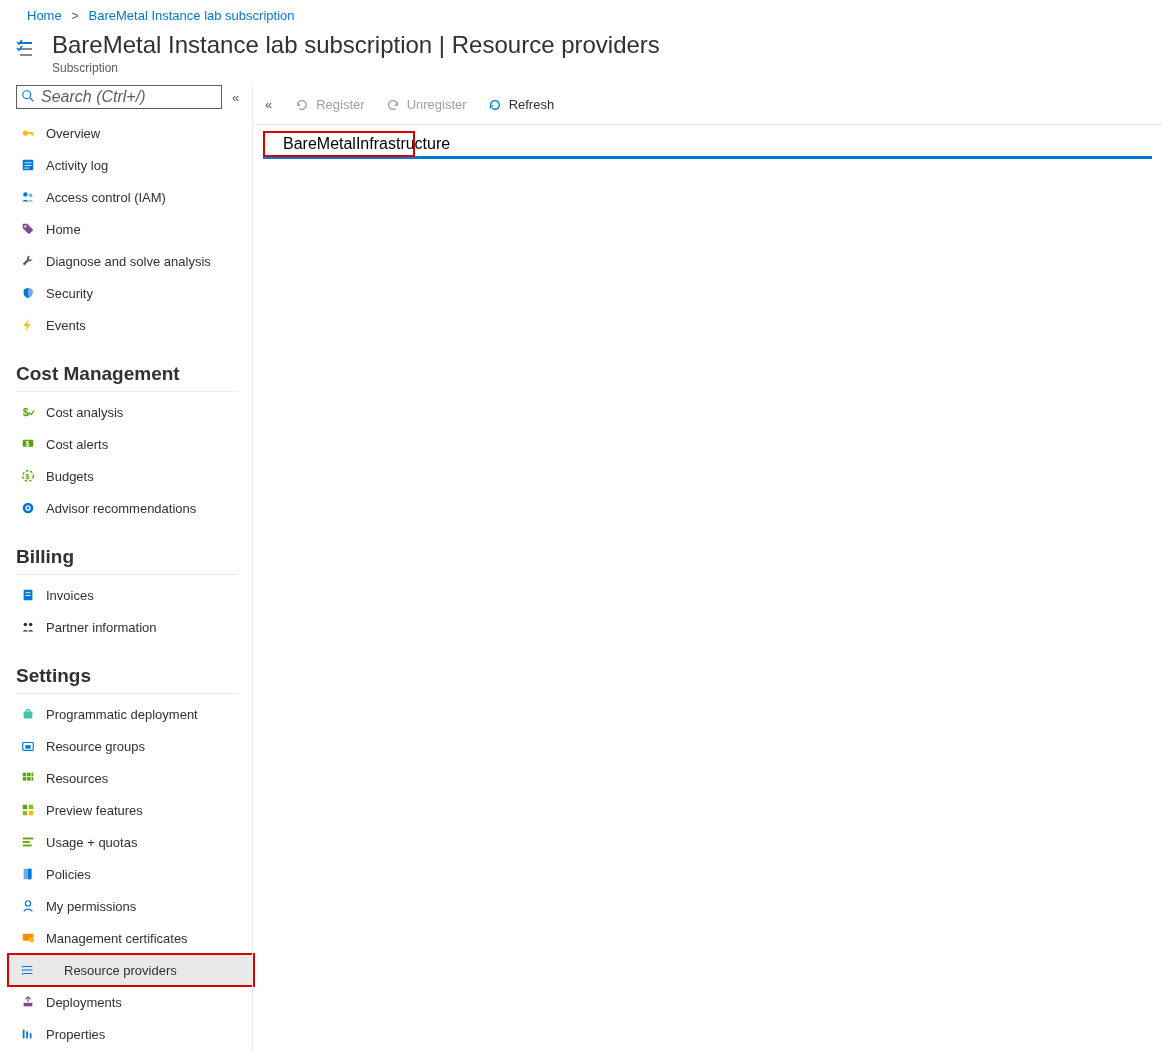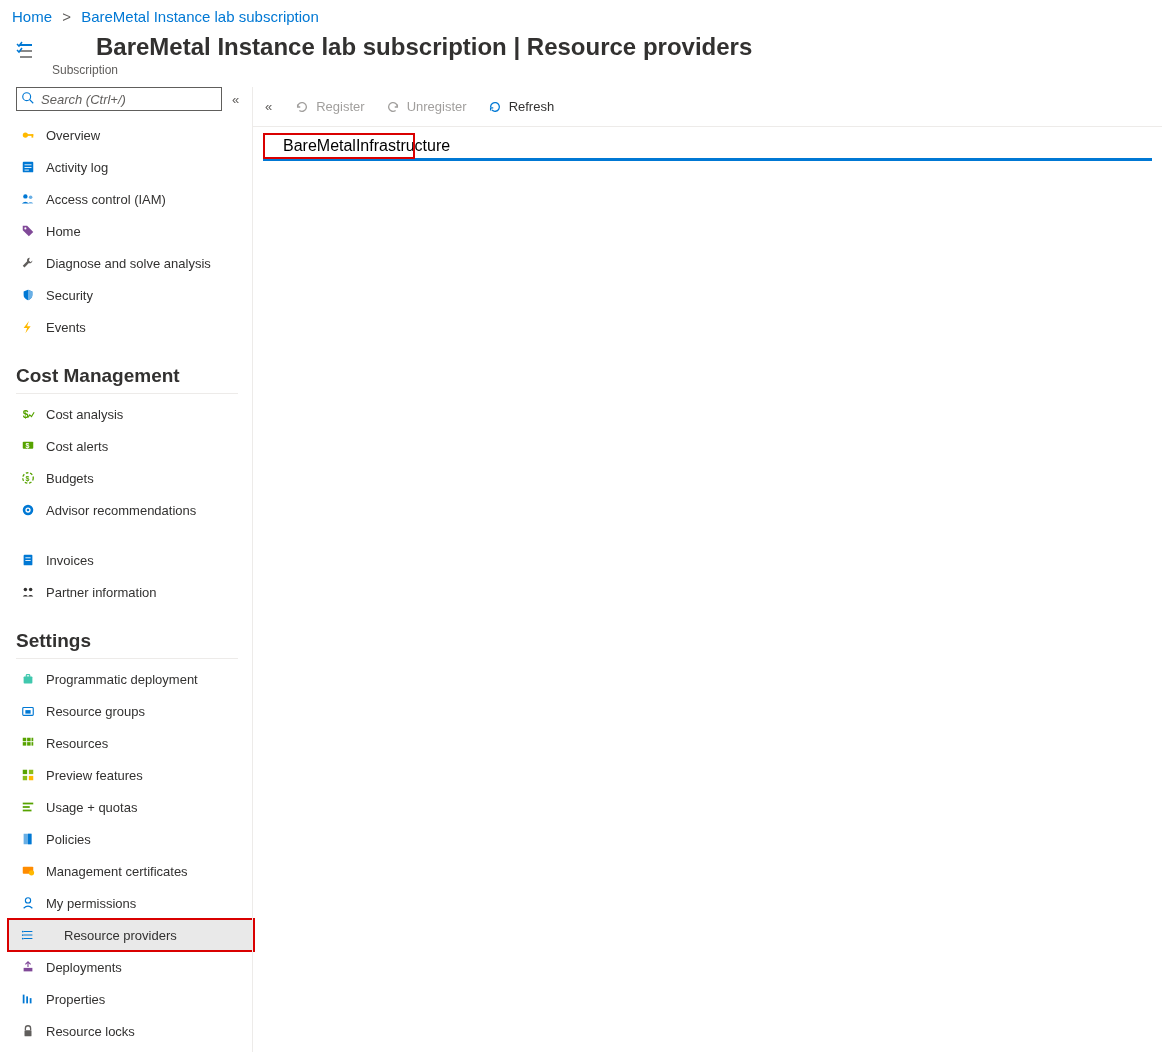--- a/index.html
+++ b/index.html
@@ -1,31 +1,31 @@
 <!DOCTYPE html>
 <html><head>
 <meta charset="utf-8">
 <style>
   * { box-sizing: border-box; margin:0; padding:0; }
   body { font-family: "Segoe UI", -apple-system, sans-serif; font-size:13px; color:#323130; background:#fff; width:1162px; }
   a { text-decoration:none; }
 
-  .breadcrumb { padding:8px 12px 4px; font-size:15px; }
+  .breadcrumb { padding:8px 27px 4px; font-size:13px; }
   .breadcrumb a { color:#0078d4; }
   .breadcrumb .sep { color:#605e5c; margin:0 6px; }
 
   .header { display:flex; align-items:flex-start; padding:4px 16px 10px; gap:12px; }
   .header .hicon { width:24px; height:24px; margin-top:6px; flex-shrink:0; }
-  .header h1 { font-size:24px; font-weight:700; color:#323130;margin-left:44px; }
+  .header h1 { font-size:24px; font-weight:400; color:#323130; }
   .header .sub { font-size:12px; color:#605e5c; margin-top:2px; }
 
   .layout { display:flex; }
   .sidebar { width:252px; flex-shrink:0; padding:0 0 20px 16px; }
   .search-wrap { position:relative; margin-bottom:8px; display:flex; align-items:center; gap:10px; }
-  .search-input { width:206px; height:24px; border:1px solid #605e5c; padding:2px 6px 2px 24px; font-size:13px; color:#323130; }
+  .search-input { width:206px; height:24px; border:1px solid #605e5c; padding:2px 6px 2px 24px; font-size:16px; color:#323130; }
   .search-input::placeholder { color:#605e5c; font-style:italic; }
   .search-icon { position:absolute; left:5px; top:4px; color:#0078d4; }
   .collapse-icon { color:#605e5c; font-size:13px; cursor:pointer; }
 
   .nav-item { display:flex; align-items:center; height:32px; padding-left:4px; cursor:pointer; gap:10px; }
   .nav-item.selected { background:#e9e9e9; outline:2px solid #d90000; outline-offset:-1px; width:246px; margin-left:-8px; padding-left:12px;gap:28px; }
   .nav-item .icon { width:16px; height:16px; flex-shrink:0; display:flex; align-items:center; justify-content:center; }
   .nav-item .label { font-size:13px; color:#323130; }
 
   .nav-group { margin-top:18px; }
@@ -198,20 +198,21 @@
               <svg width="14" height="14" viewBox="0 0 16 16">
                 <circle cx="8" cy="8" r="6" fill="#0078d4"></circle>
                 <circle cx="8" cy="8" r="3" fill="#fff"></circle>
                 <circle cx="8" cy="8" r="1.5" fill="#0078d4"></circle>
               </svg>
             </span>
             <span class="label">Advisor recommendations</span>
           </div>
         </div>
         <div class="nav-group">
+          <div class="nav-group-title">Billing</div>
           <div class="nav-item">
             <span class="icon">
               <svg width="14" height="14" viewBox="0 0 16 16">
                 <rect x="3" y="2" width="10" height="12" rx="1" fill="#0078d4"></rect>
                 <rect x="5" y="5" width="6" height="1" fill="#fff"></rect>
                 <rect x="5" y="8" width="6" height="1" fill="#fff"></rect>
               </svg>
             </span>
             <span class="label">Invoices</span>
           </div>
@@ -286,34 +287,34 @@
               <svg width="14" height="14" viewBox="0 0 16 16">
                 <rect x="3" y="2" width="9" height="12" fill="#69afe5"></rect>
                 <rect x="8" y="2" width="4" height="12" fill="#0078d4"></rect>
               </svg>
             </span>
             <span class="label">Policies</span>
           </div>
           <div class="nav-item">
             <span class="icon">
               <svg width="14" height="14" viewBox="0 0 16 16">
+                <circle cx="8" cy="5" r="3" fill="none" stroke="#0078d4" stroke-width="1.3"></circle>
+                <path d="M3 14 q5 -5 10 0" fill="none" stroke="#0078d4" stroke-width="1.3"></path>
+              </svg>
+            </span>
+            <span class="label">My permissions</span>
+          </div>
+          <div class="nav-item">
+            <span class="icon">
+              <svg width="14" height="14" viewBox="0 0 16 16">
                 <rect x="2" y="3" width="12" height="8" rx="1" fill="#ff8c00"></rect>
                 <circle cx="12" cy="10" r="3" fill="#ffb900"></circle>
               </svg>
             </span>
             <span class="label">Management certificates</span>
-          </div>
-          <div class="nav-item">
-            <span class="icon">
-              <svg width="14" height="14" viewBox="0 0 16 16">
-                <circle cx="8" cy="5" r="3" fill="none" stroke="#0078d4" stroke-width="1.3"></circle>
-                <path d="M3 14 q5 -5 10 0" fill="none" stroke="#0078d4" stroke-width="1.3"></path>
-              </svg>
-            </span>
-            <span class="label">My permissions</span>
           </div>
           <div class="nav-item selected">
             <span class="icon">
               <svg width="14" height="14" viewBox="0 0 16 16">
                 <path d="M3 4 h10 M3 8 h10 M3 12 h10" stroke="#0078d4" stroke-width="1.3"></path>
                 <circle cx="2" cy="4" r="1" fill="#0078d4"></circle>
                 <circle cx="2" cy="8" r="1" fill="#0078d4"></circle>
                 <circle cx="2" cy="12" r="1" fill="#0078d4"></circle>
               </svg>
             </span>

